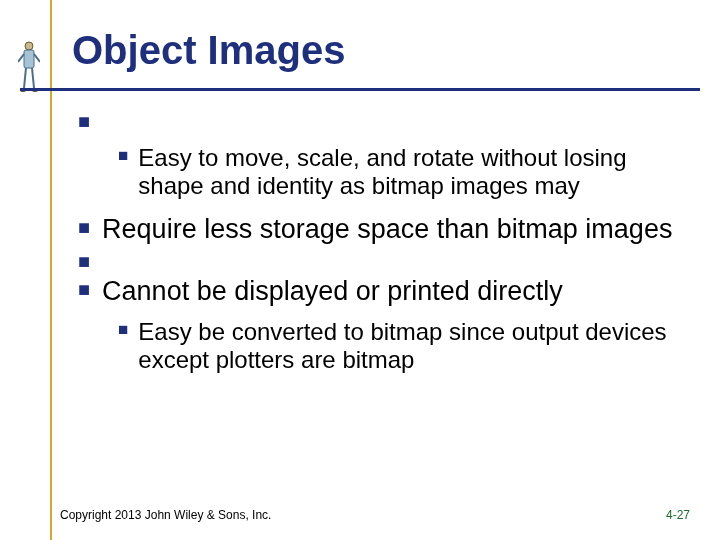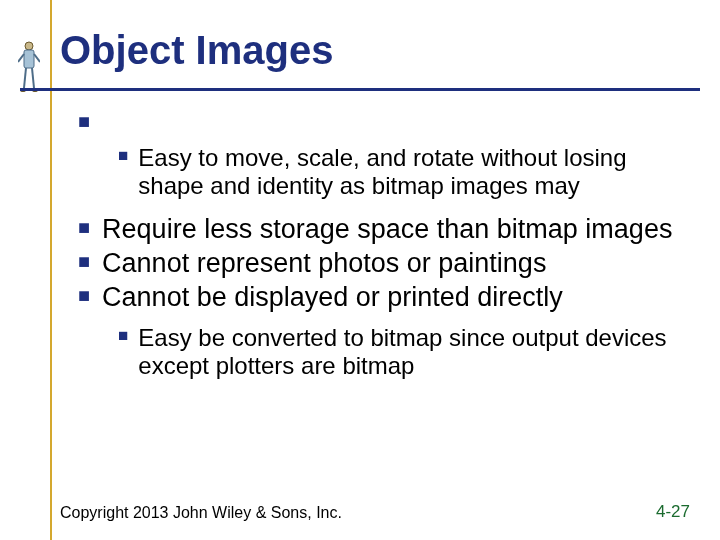--- a/index.html
+++ b/index.html
@@ -21,21 +21,21 @@
   }
   .decorative-icon {
     position: absolute;
     left: 18px;
     top: 40px;
     width: 22px;
     height: 55px;
   }
   .slide-title {
     position: absolute;
-    left: 60px;
+    left: 72px;
     top: 28px;
     font-size: 40px;
     font-weight: bold;
     color: #1e2f7e;
   }
   .title-underline {
     position: absolute;
     left: 20px;
     top: 88px;
     width: 680px;
@@ -75,28 +75,28 @@
     color: #1e2f7e;
     margin-right: 10px;
     margin-top: 2px;
     font-size: 17px;
   }
   .tight { margin-bottom: 2px; }
   .footer-left {
     position: absolute;
     left: 60px;
     bottom: 18px;
-    font-size: 16px;
+    font-size: 12px;
     color: #000;
   }
   .footer-right {
     position: absolute;
     right: 30px;
     bottom: 18px;
-    font-size: 17px;
+    font-size: 12px;
     color: #1b6b2f;
   }
 </style>
 </head>
 <body>
 
 <div class="vertical-rule"></div>
 
 <div class="decorative-icon">
   <svg viewBox="0 0 22 55" width="22" height="55">
@@ -125,21 +125,20 @@
     <span>Easy to move, scale, and rotate without losing shape and identity as bitmap images may</span>
   </div>
 
   <div class="bullet-l1 tight">
     <span class="sq">■</span>
     <span>Require less storage space than bitmap images</span>
   </div>
 
   <div class="bullet-l1 tight">
     <span class="sq">■</span>
-    <span>Cannot represent photos or paintings</span>
   </div>
 
   <div class="bullet-l1">
     <span class="sq">■</span>
     <span>Cannot be displayed or printed directly</span>
   </div>
 
   <div class="bullet-l2">
     <span class="sq">■</span>
     <span>Easy be converted to bitmap since output devices except plotters are bitmap</span>

